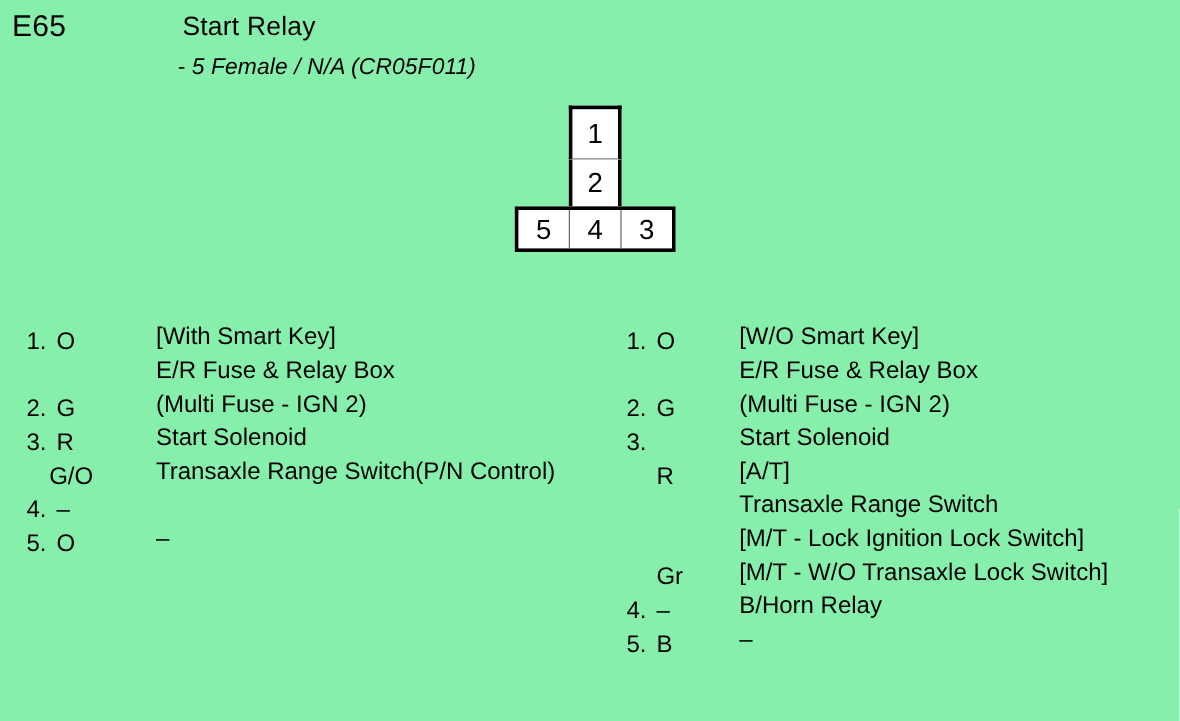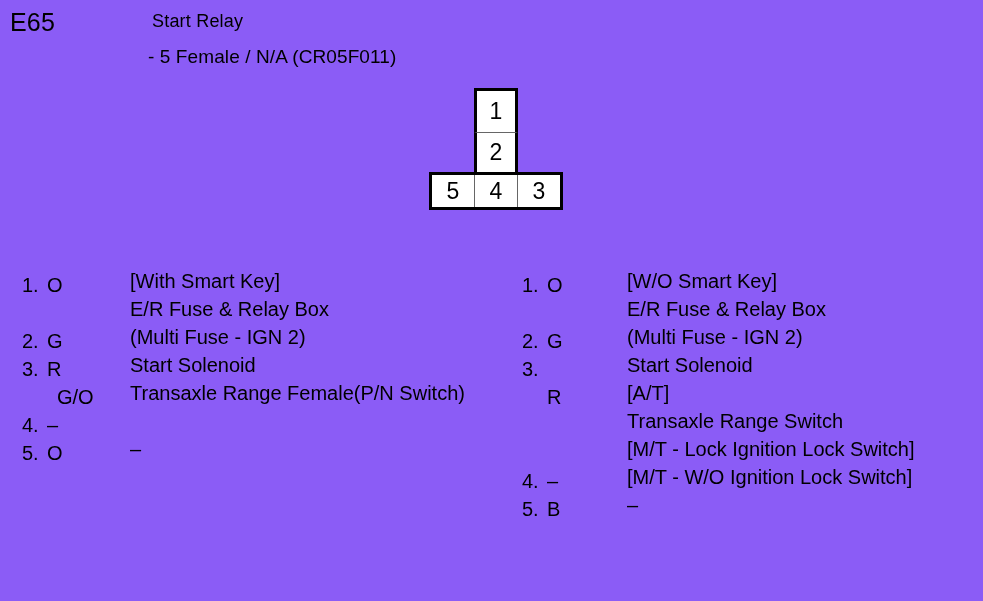--- a/index.html
+++ b/index.html
@@ -10,51 +10,52 @@
   }
   body {
     font-family: "Liberation Sans", sans-serif;
     color: #000000;
     -webkit-font-smoothing: antialiased;
   }
   #page {
     position: relative;
     width: 983px;
     height: 601px;
-    background: #8b5cf6;
+    background: #86efac;
     overflow: hidden;
   }
 
   
   .hdr-code {
     position: absolute;
     left: 10px;
     top: 7px;
     font-size: 25px;
     line-height: 30px;
     letter-spacing: 0.2px;
     white-space: nowrap;
   }
   .hdr-title {
     position: absolute;
     left: 152px;
     top: 6px;
-    font-size: 18px;
+    font-size: 22px;
     line-height: 31px;
     letter-spacing: 0.2px;
     white-space: nowrap;
   }
   .hdr-sub {
     position: absolute;
     left: 148px;
     top: 45px;
     font-size: 19px;
     line-height: 24px;
     letter-spacing: 0.1px;
     white-space: nowrap;
+    font-style: italic;
   }
 
   
   .connector {
     position: absolute;
     left: 429px;
     top: 88px;
     width: 134px;
     height: 122px;
   }
@@ -141,25 +142,25 @@
   }
   .prow .desc {
     position: absolute;
     left: 130px;
     top: 0;
     font-size: 20px;
     line-height: 28px;
     margin-top: 24px;
   }
   
-  .prow .clr.ind { left: 57px; }
+  .prow .clr.ind { left: 41px; }
 
   .pinlist.right .prow .num  { left: 22px; }
   .pinlist.right .prow .clr  { left: 47px; }
-  .pinlist.right .prow .desc { left: 127px; }
+  .pinlist.right .prow .desc { left: 116px; }
 </style>
 </head>
 <body>
 
 <div id="page">
 
   <div class="hdr-code">E65</div>
   <div class="hdr-title">Start Relay</div>
   <div class="hdr-sub">- 5 Female / N/A (CR05F011)</div>
 
@@ -188,21 +189,21 @@
       <span class="desc">(Multi Fuse - IGN 2)</span>
     </div>
     <div class="prow">
       <span class="num">2.</span>
       <span class="clr">G</span>
       <span class="desc">Start Solenoid</span>
     </div>
     <div class="prow">
       <span class="num">3.</span>
       <span class="clr">R</span>
-      <span class="desc">Transaxle Range Female(P/N Switch)</span>
+      <span class="desc">Transaxle Range Switch(P/N Control)</span>
     </div>
     <div class="prow">
       <span class="num"></span>
       <span class="clr ind">G/O</span>
     </div>
     <div class="prow">
       <span class="num">4.</span>
       <span class="clr">–</span>
       <span class="desc">–</span>
     </div>
@@ -242,21 +243,26 @@
       <span class="desc">Transaxle Range Switch</span>
     </div>
     <div class="prow">
       <span class="num"></span>
       <span class="clr"></span>
       <span class="desc">[M/T -  Lock Ignition Lock Switch]</span>
     </div>
     <div class="prow">
       <span class="num"></span>
       <span class="clr"></span>
-      <span class="desc">[M/T -  W/O Ignition Lock Switch]</span>
+      <span class="desc">[M/T -  W/O Transaxle Lock Switch]</span>
+    </div>
+    <div class="prow">
+      <span class="num"></span>
+      <span class="clr ind">Gr</span>
+      <span class="desc">B/Horn Relay</span>
     </div>
     <div class="prow">
       <span class="num">4.</span>
       <span class="clr">–</span>
       <span class="desc">–</span>
     </div>
     <div class="prow">
       <span class="num">5.</span>
       <span class="clr">B</span>
     </div>

